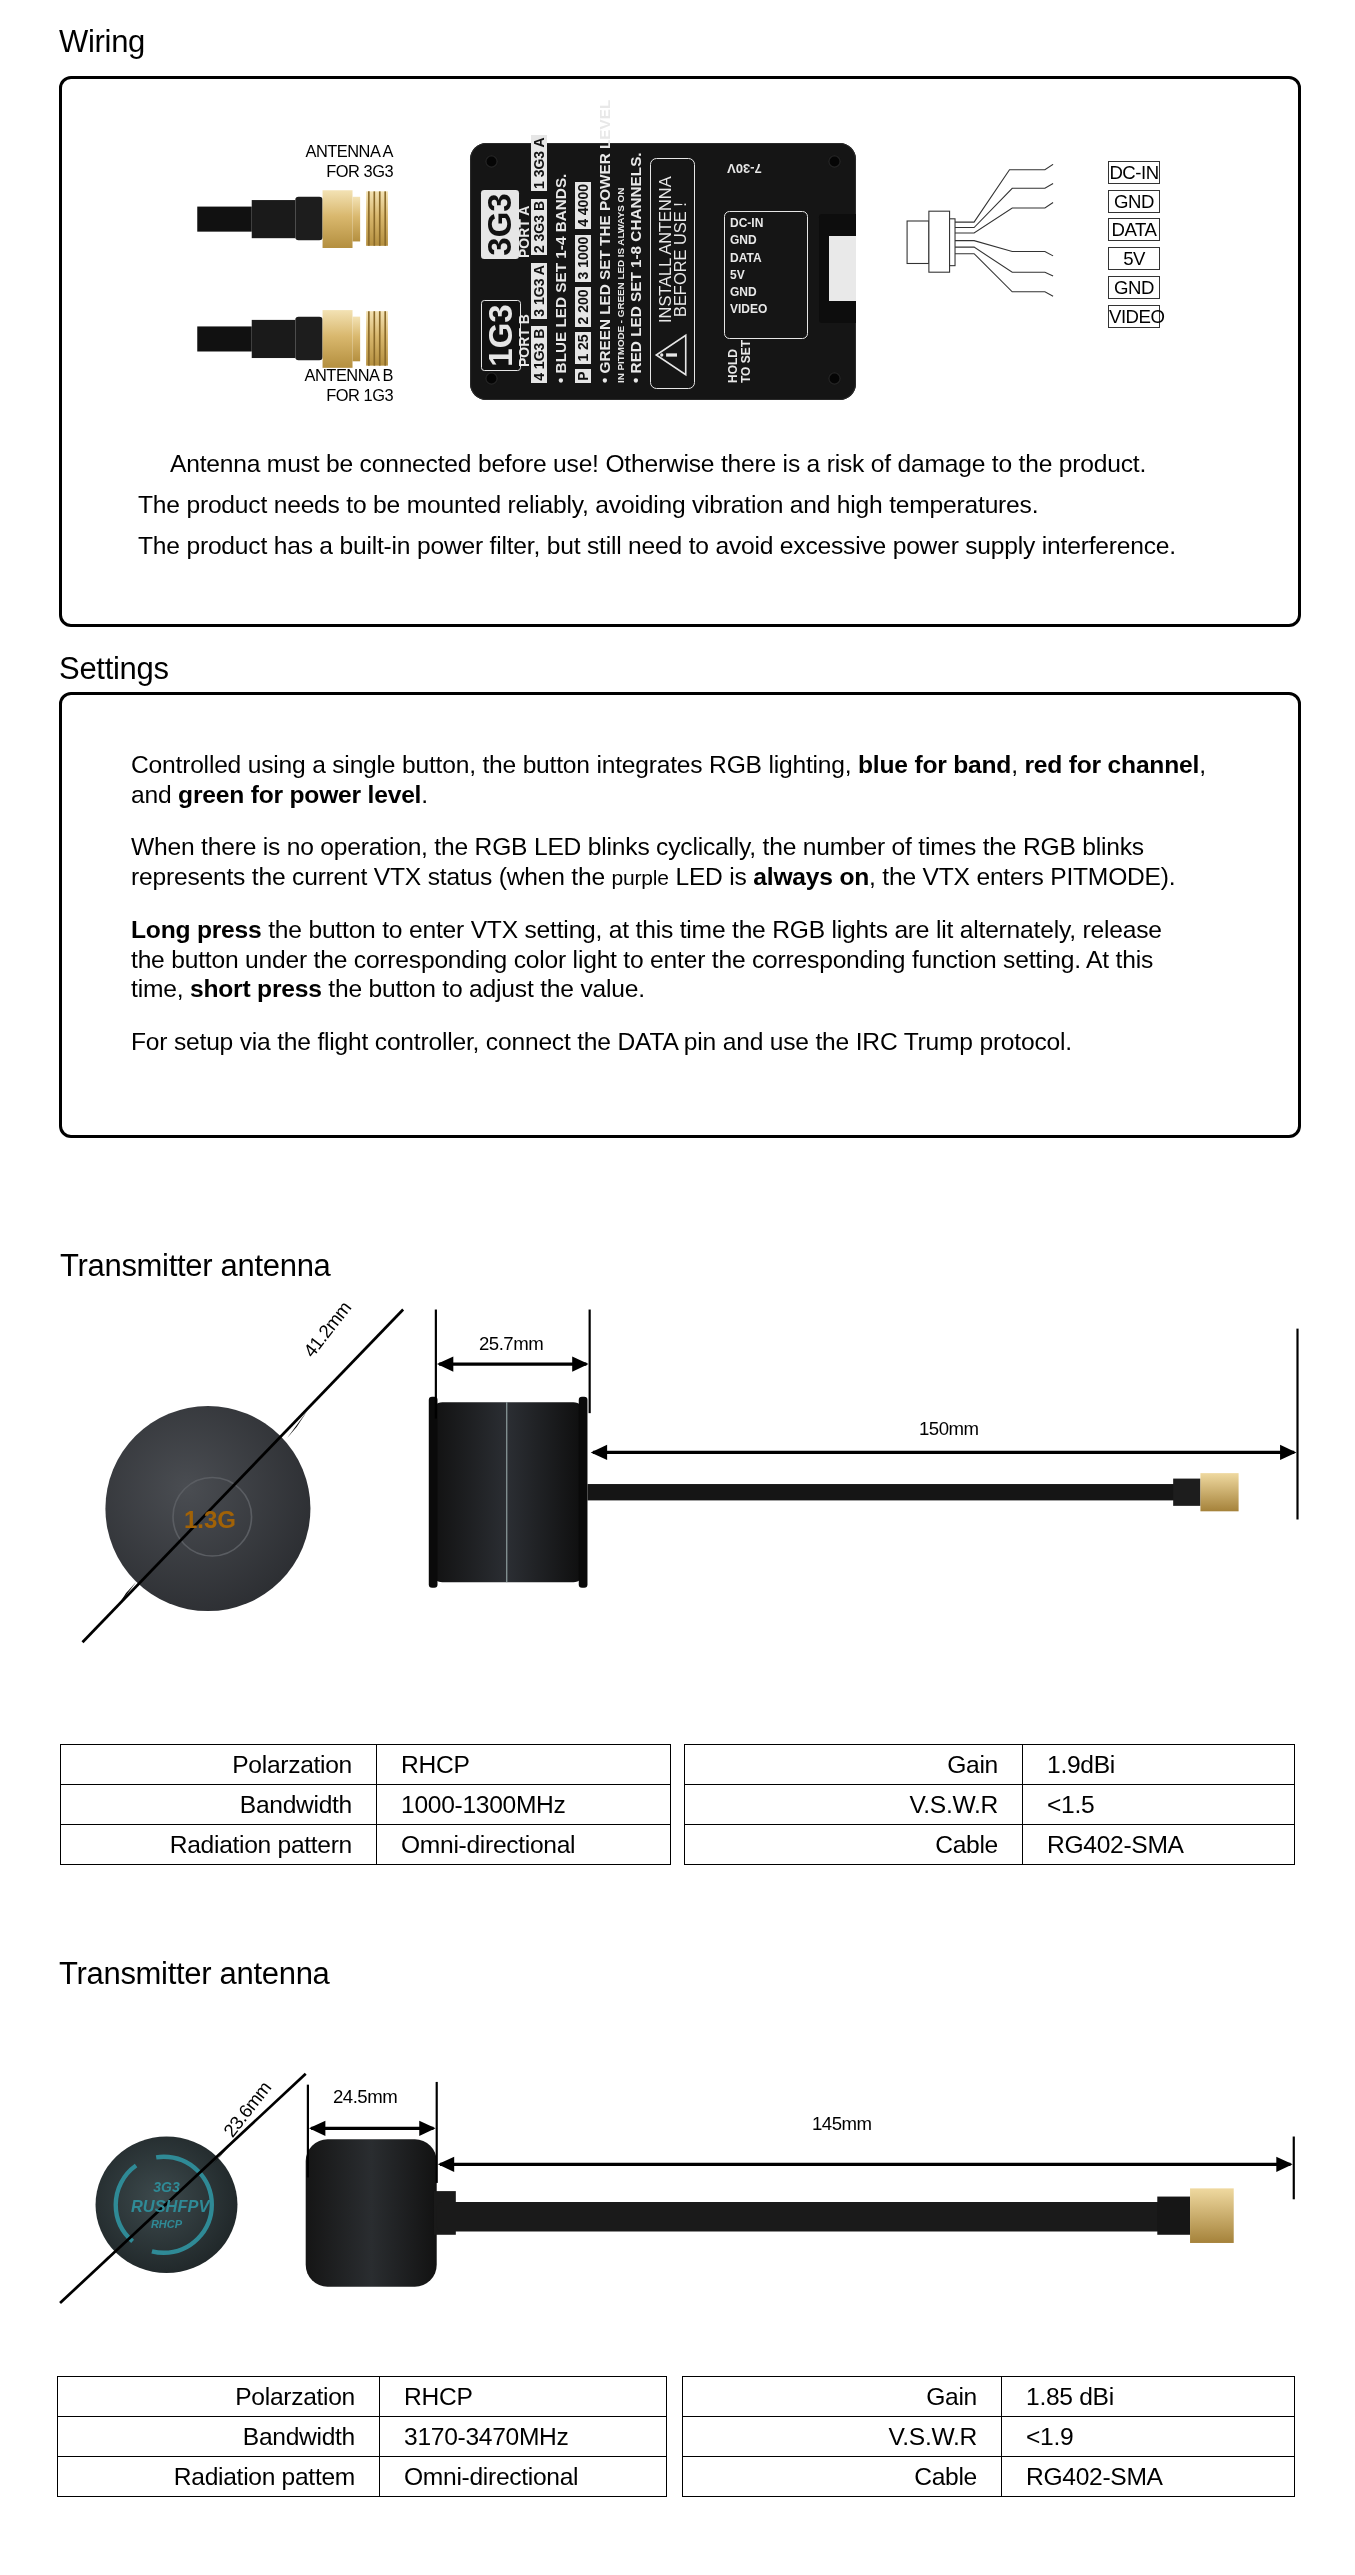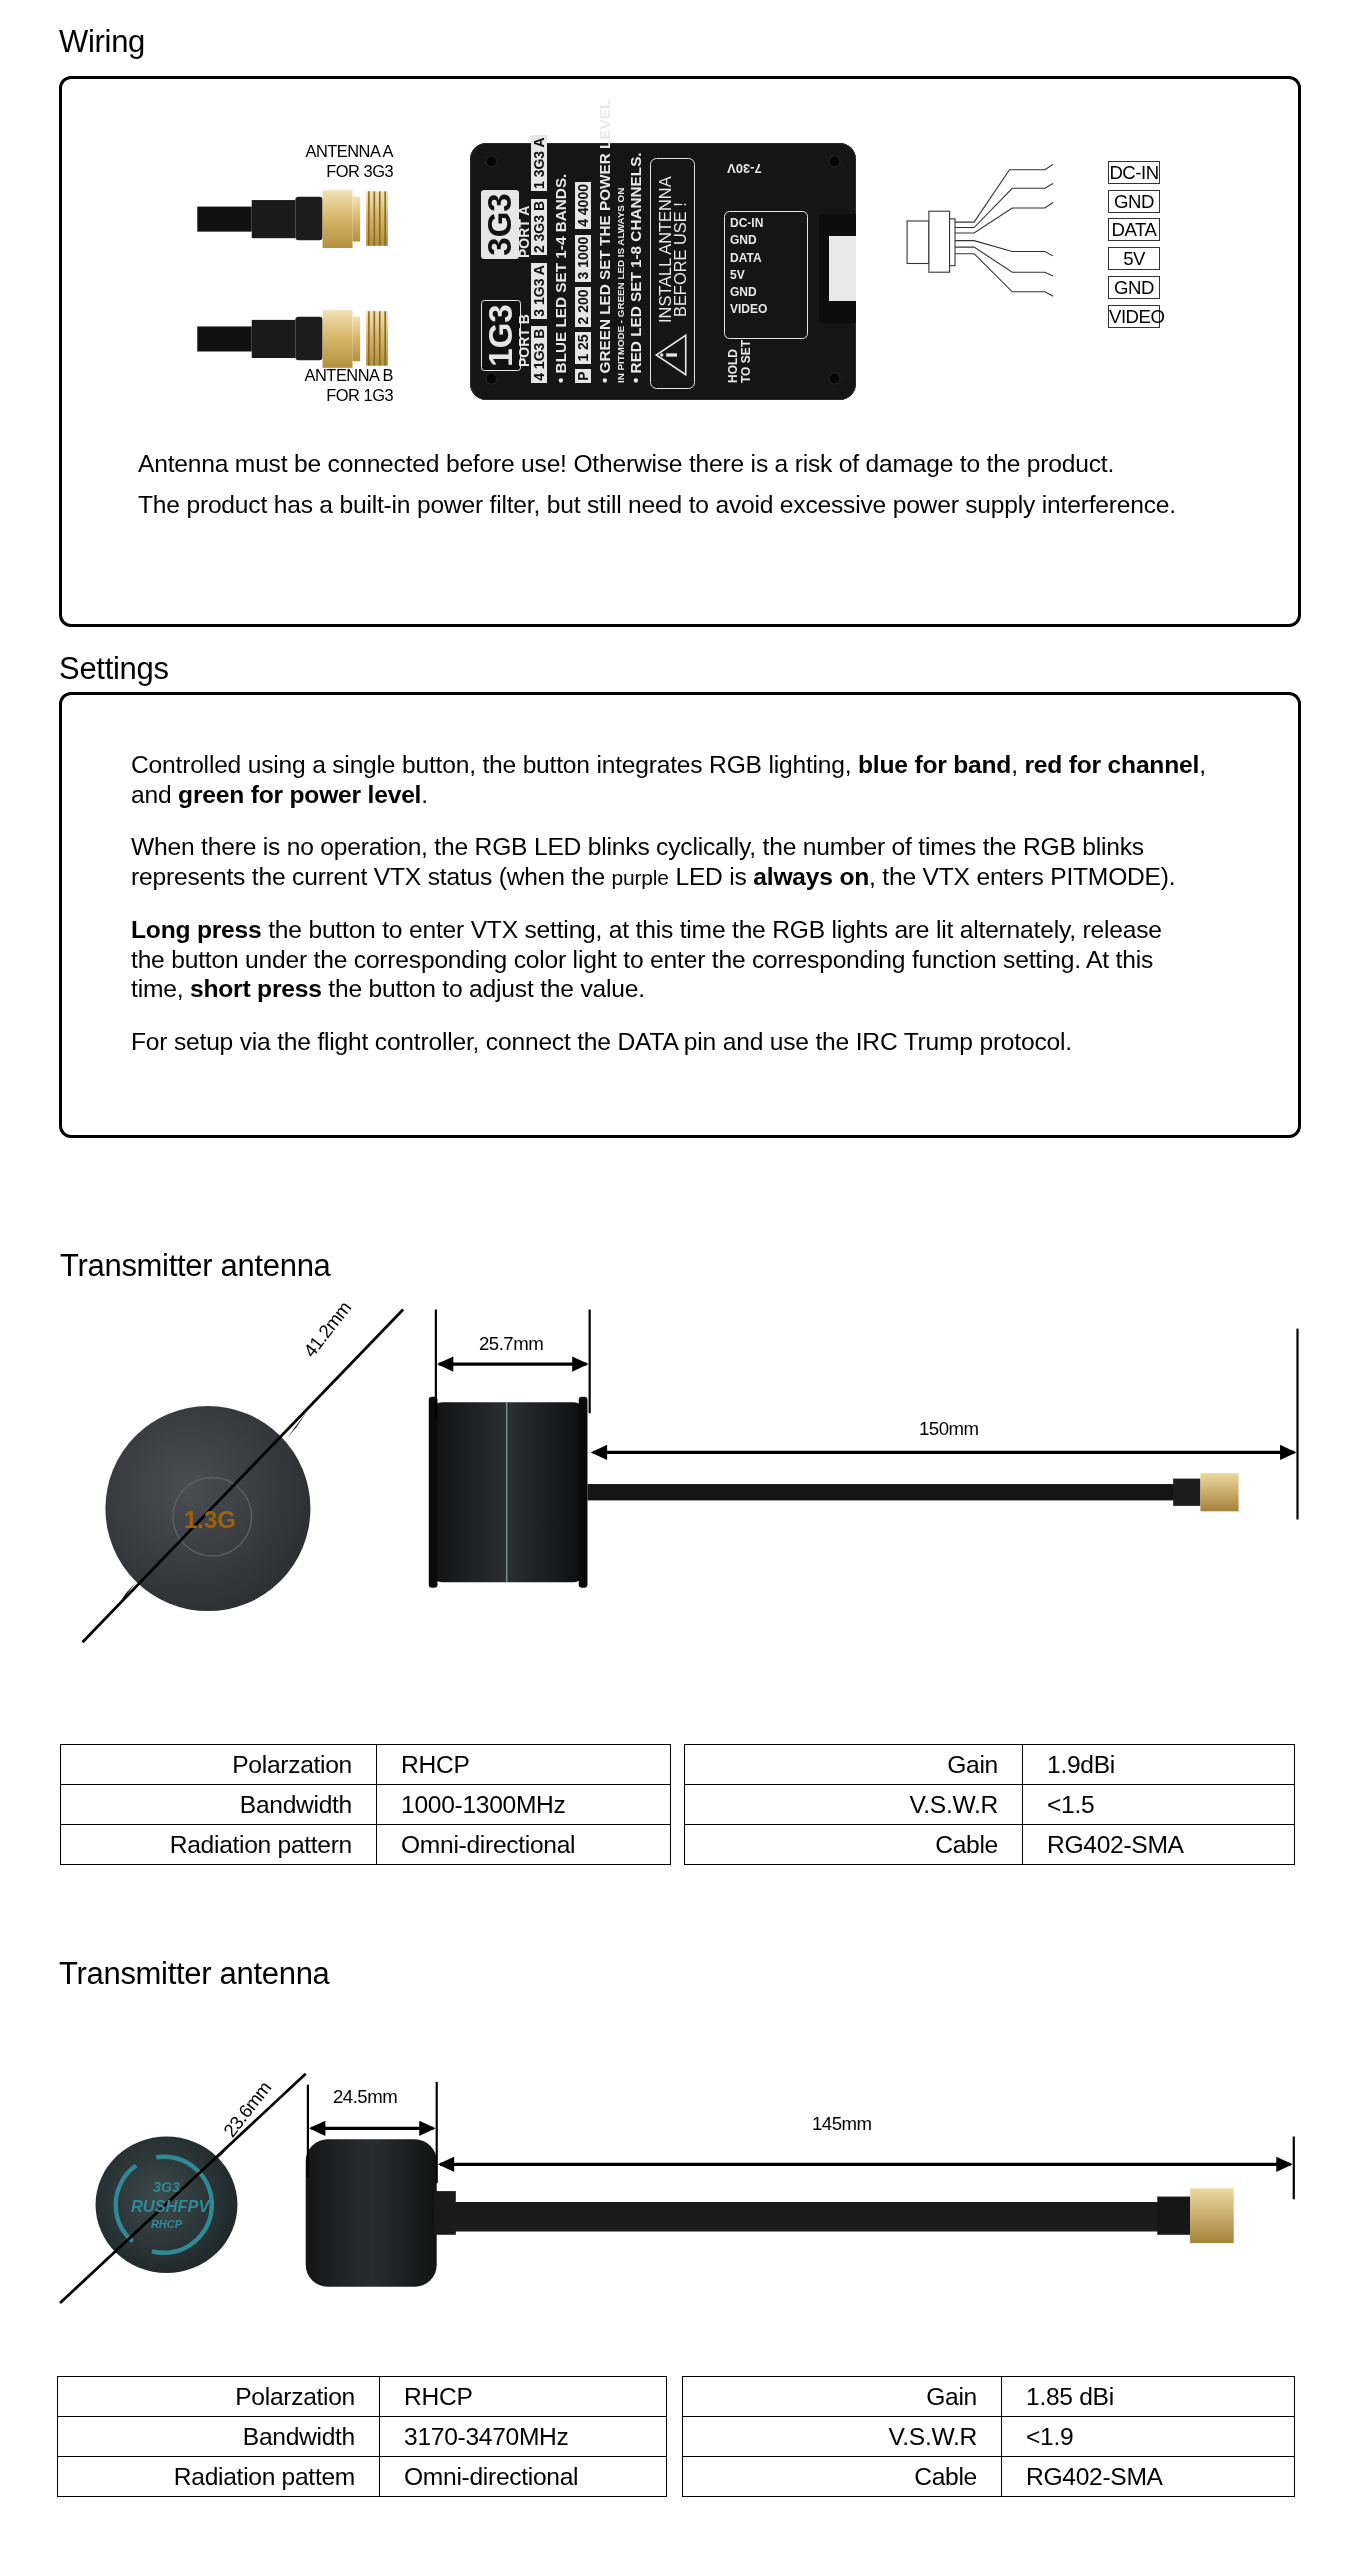--- a/index.html
+++ b/index.html
@@ -169,21 +169,22 @@
   </g>
 </svg>
 <div class="wire-label" style="top:161px;">DC-IN</div>
 <div class="wire-label" style="top:190px;">GND</div>
 <div class="wire-label" style="top:218px;">DATA</div>
 <div class="wire-label" style="top:247px;">5V</div>
 <div class="wire-label" style="top:276px;">GND</div>
 <div class="wire-label" style="top:305px;">VIDEO</div>
 
 <div class="abs wiring-notes" style="left:138px; top:452px;">
-  <p style="margin-bottom:16.4px;">Antenna must be connected before use! Otherwise there is a risk of damage to the product.</p>
+  <p style="margin-bottom:16.4px;margin-left:32px;">Antenna must be connected before use! Otherwise there is a risk of damage to the product.</p>
+  <p style="margin-bottom:16.4px;">The product needs to be mounted reliably, avoiding vibration and high temperatures.</p>
   <p>The product has a built-in power filter, but still need to avoid excessive power supply interference.</p>
 </div>
 
 <div class="abs section-title" style="left:59px; top:653px;">Settings</div>
 <div class="box" style="left:59px; top:692px; width:1242px; height:446px;"></div>
 <div class="abs settings-text" style="left:131px; top:750px; width:1102px;">
   <p><span>Controlled using a single button, the button integrates RGB lighting, </span><b>blue for band</b><span>, </span><b>red for channel</b><span>, and </span><b>green for power level</b><span>.</span></p>
   <p><span>When there is no operation, the RGB LED blinks cyclically, the number of times the RGB blinks represents the current VTX status (when the </span><span class="purple">purple</span><span> LED is </span><b>always on</b><span>, the VTX enters PITMODE).</span></p>
   <p style="width:1037px;"><b>Long press</b><span> the button to enter VTX setting, at this time the RGB lights are lit alternately, release the button under the corresponding color light to enter the corresponding function setting. At this time, </span><b>short press</b><span> the button to adjust the value.</span></p>
   <p>For setup via the flight controller, connect the DATA pin and use the IRC Trump protocol.</p>

